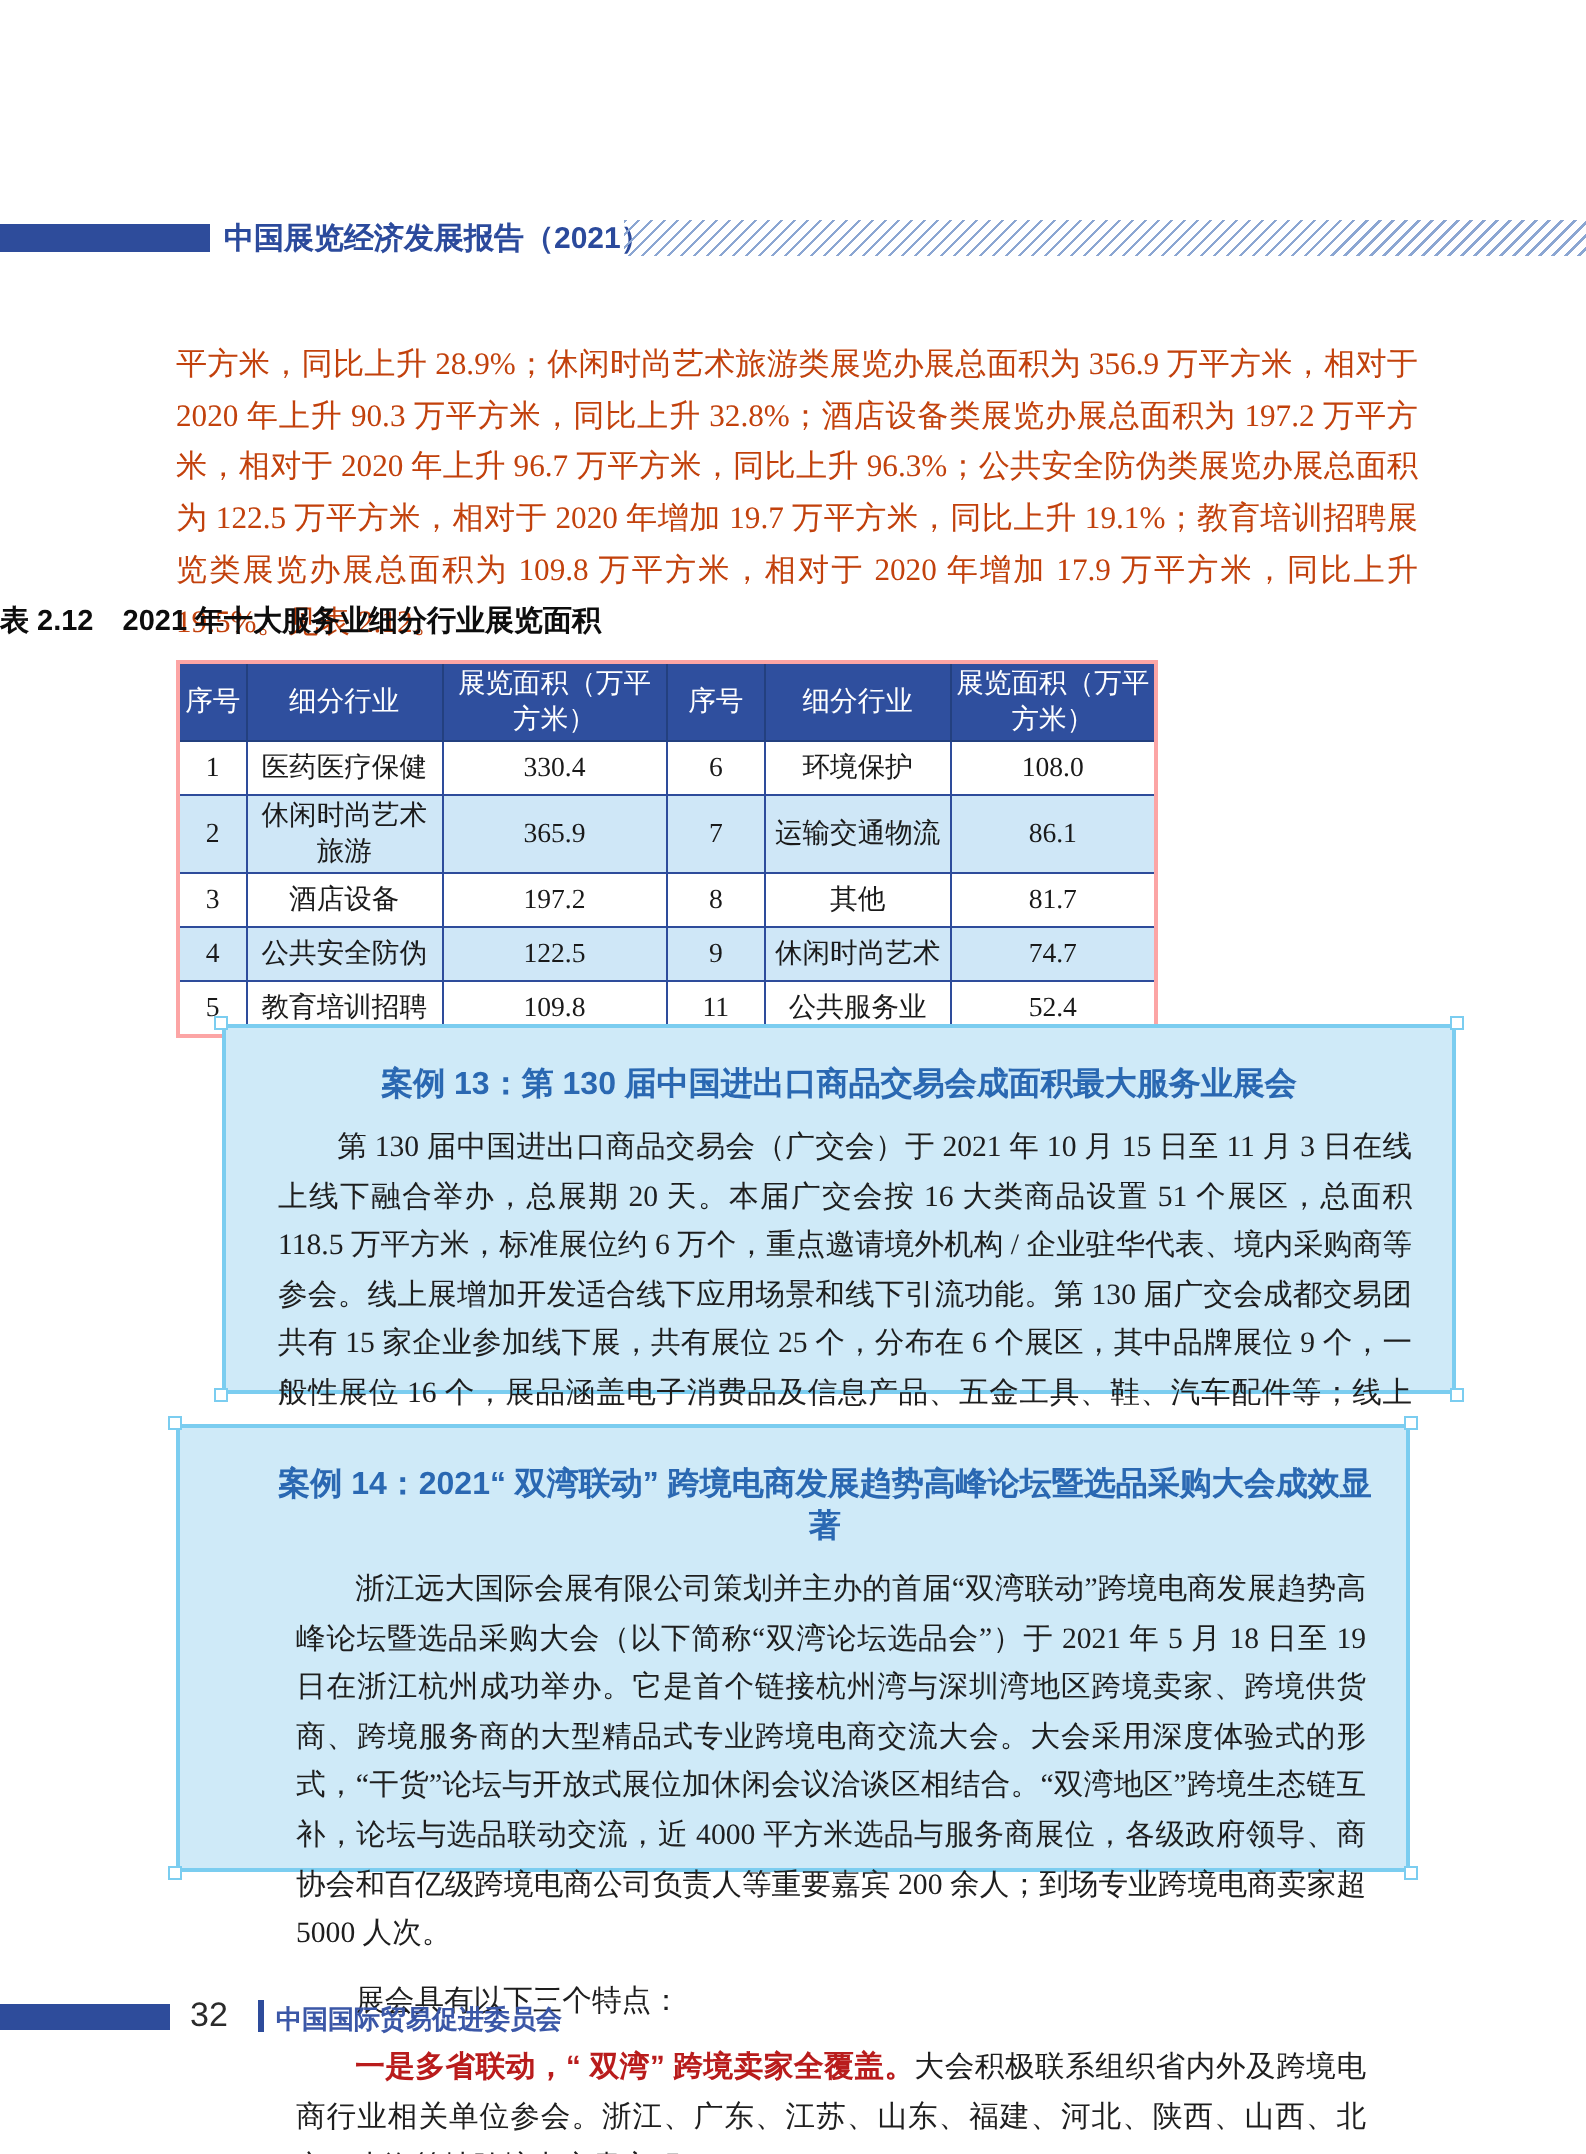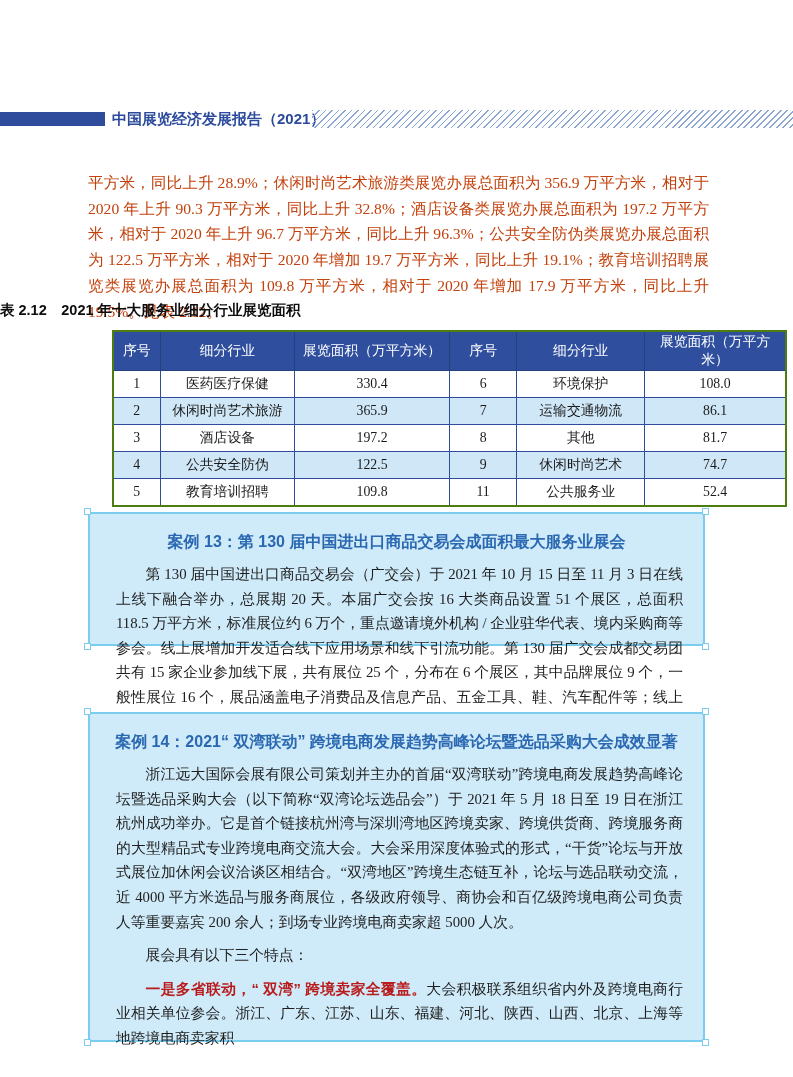--- a/index.html
+++ b/index.html
@@ -27,42 +27,41 @@
     font-size:15.6px; line-height:25.7px; text-align:justify; color:#c2410c;
   }
 
   
   .table-title {
     position:absolute; top:301px; left:0; width:793px; text-align:left;
     font-family:"Liberation Sans","DejaVu Sans",sans-serif;
     font-weight:bold; font-size:14.5px; color:#0d0d0d;
   }
   .exh-table {
-    position:absolute; top:330px; left:88px; width:675px;
+    position:absolute; top:330px; left:88px; width:491px;
     border-collapse:collapse; table-layout:fixed;
     font-size:13.8px; color:#1a1a1a;
-    border:2px solid #4d7c0f;
-    margin-left:24px;
+    border:2px solid #fca5a5;
   }
   .exh-table th {
     background:#2f4f9e; color:#ffffff; font-weight:normal;
     height:33px; border:1px solid #23407f; text-align:center;
   }
   .exh-table td {
     height:24px; border:1px solid #2e4c9b; text-align:center; background:#ffffff;
   }
   .exh-table tr.alt td { background:#cfe7f7; }
 
   
   .case-box {
     position:absolute; left:88px; width:617px;
     background:#cfeaf8; border:2px solid #7bcdf0; box-sizing:border-box;
   }
-  .case13 { top:512px; height:134px; }
-  .case14 { top:712px; height:330px; }
+  .case13 { top:512px; height:185px;margin-left:23px; }
+  .case14 { top:712px; height:224px;padding-left:32px; }
   .corner {
     position:absolute; width:5px; height:5px;
     border:1.5px solid #7bcdf0; background:#ffffff;
   }
   .corner.tl { left:-6px; top:-6px; }
   .corner.tr { right:-6px; top:-6px; }
   .corner.bl { left:-6px; bottom:-6px; }
   .corner.br { right:-6px; bottom:-6px; }
   .case-title {
     margin:18px 10px 0 10px; text-align:center;
@@ -190,14 +189,20 @@
     <div class="corner bl"></div>
     <div class="corner br"></div>
     <div class="case-title">案例 14：2021“ 双湾联动” 跨境电商发展趋势高峰论坛暨选品采购大会成效显著</div>
     <div class="case-body">
       <p>浙江远大国际会展有限公司策划并主办的首届“双湾联动”跨境电商发展趋势高峰论坛暨选品采购大会（以下简称“双湾论坛选品会”）于 2021 年 5 月 18 日至 19 日在浙江杭州成功举办。它是首个链接杭州湾与深圳湾地区跨境卖家、跨境供货商、跨境服务商的大型精品式专业跨境电商交流大会。大会采用深度体验式的形式，“干货”论坛与开放式展位加休闲会议洽谈区相结合。“双湾地区”跨境生态链互补，论坛与选品联动交流，近 4000 平方米选品与服务商展位，各级政府领导、商协会和百亿级跨境电商公司负责人等重要嘉宾 200 余人；到场专业跨境电商卖家超 5000 人次。</p>
       <p>展会具有以下三个特点：</p>
       <p><span class="bold-lead">一是多省联动，“ 双湾” 跨境卖家全覆盖。</span><span>大会积极联系组织省内外及跨境电商行业相关单位参会。浙江、广东、江苏、山东、福建、河北、陕西、山西、北京、上海等地跨境电商卖家积</span></p>
     </div>
   </div>
 
+  <div class="footer">
+    <div class="footer-bar"></div>
+    <div class="footer-page">32</div>
+    <div class="footer-divider"></div>
+    <div class="footer-org">中国国际贸易促进委员会</div>
+  </div>
 
 </div>
 
 </body></html>

